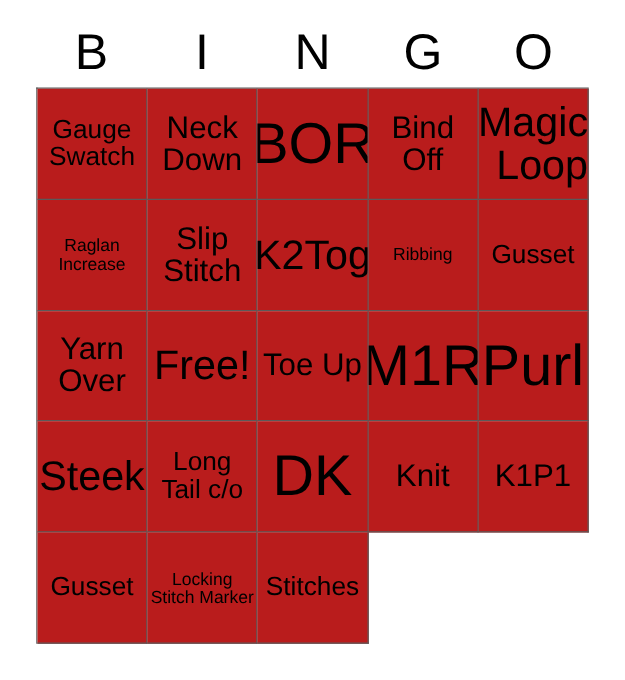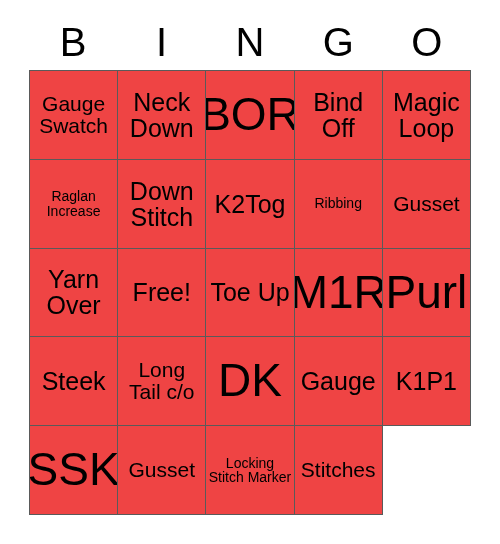--- a/index.html
+++ b/index.html
@@ -57,33 +57,33 @@
   .cell {
     border-right: 1px solid #5a5a5a;
     border-bottom: 1px solid #5a5a5a;
     box-sizing: border-box;
     display: flex;
     align-items: center;
     justify-content: center;
     text-align: center;
     padding: 1px 2px;
     overflow: hidden;
-    background: #ef4444;
+    background: #b91c1c;
   }
   .cell .txt {
     display: block;
     line-height: 1.04;
     word-wrap: break-word;
     color: #000000;
   }
 
   
   .fs-xl  .txt { font-size: 46px; }
   .fs-lg  .txt { font-size: 25px; }
-  .fs-md  .txt { font-size: 25px; }
+  .fs-md  .txt { font-size: 33px; text-align: right; }
   .fs-sm  .txt { font-size: 21px; }
   .fs-xs  .txt { font-size: 14px; }
 </style>
 </head>
 <body>
 
 <div id="card">
 
   <div id="header-row">
     <div class="header-cell">B</div>
@@ -108,21 +108,21 @@
         <span class="txt">Bind Off</span>
       </div>
     <div class="cell fs-md">
         <span class="txt">Magic Loop</span>
       </div>
 
     <div class="cell fs-xs">
         <span class="txt">Raglan Increase</span>
       </div>
     <div class="cell fs-lg">
-        <span class="txt">Down Stitch</span>
+        <span class="txt">Slip Stitch</span>
       </div>
     <div class="cell fs-md">
         <span class="txt">K2Tog</span>
       </div>
     <div class="cell fs-xs">
         <span class="txt">Ribbing</span>
       </div>
 
     <div class="cell fs-sm">
         <span class="txt">Gusset</span>
@@ -146,28 +146,25 @@
     <div class="cell fs-md">
         <span class="txt">Steek</span>
       </div>
     <div class="cell fs-sm">
         <span class="txt">Long Tail c/o</span>
       </div>
     <div class="cell fs-xl">
         <span class="txt">DK</span>
       </div>
     <div class="cell fs-lg">
-        <span class="txt">Gauge</span>
+        <span class="txt">Knit</span>
       </div>
 
     <div class="cell fs-lg">
         <span class="txt">K1P1</span>
-      </div>
-    <div class="cell fs-xl">
-        <span class="txt">SSK</span>
       </div>
     <div class="cell fs-sm">
         <span class="txt">Gusset</span>
       </div>
     <div class="cell fs-xs">
         <span class="txt">Locking Stitch Marker</span>
       </div>
     <div class="cell fs-sm">
         <span class="txt">Stitches</span>
       </div>

